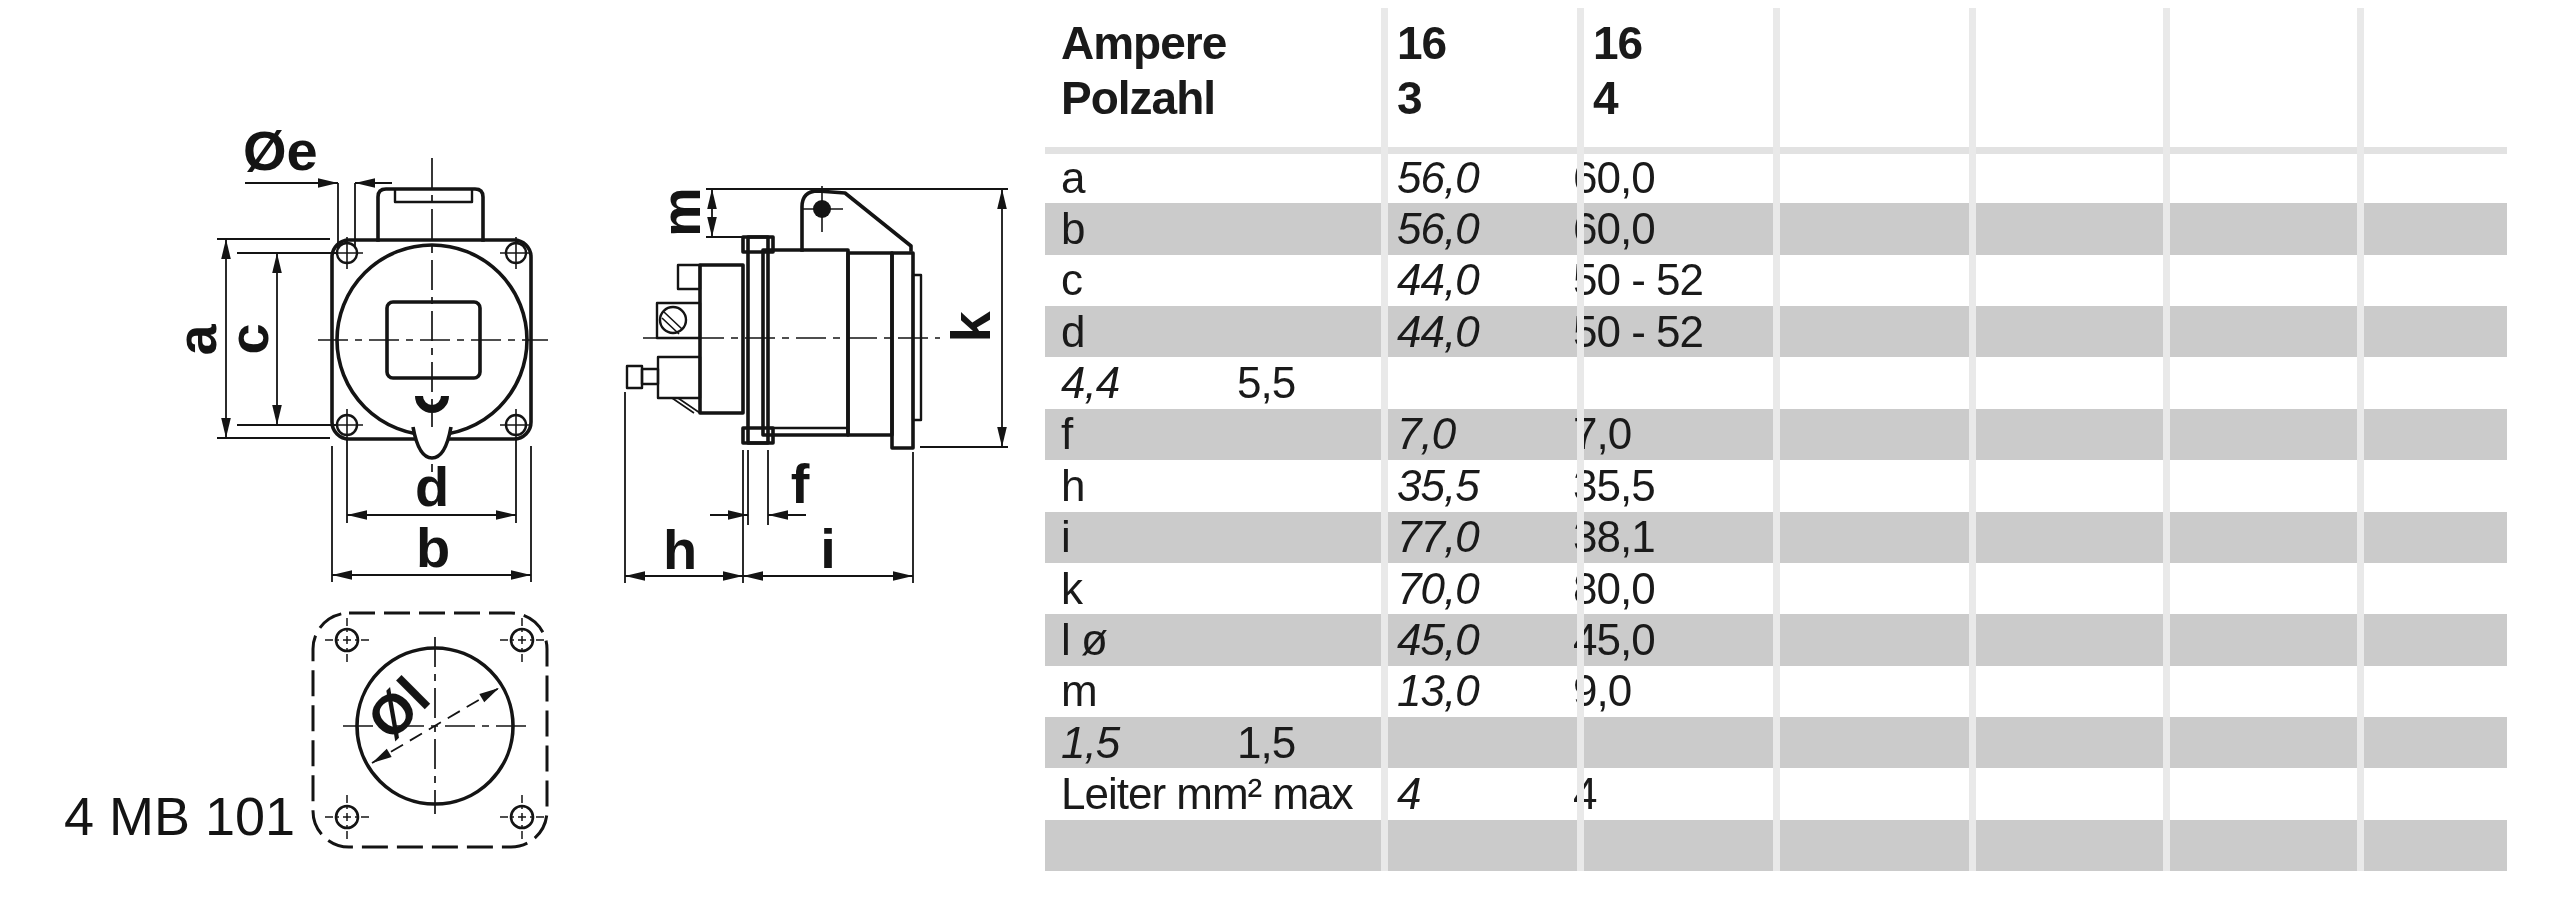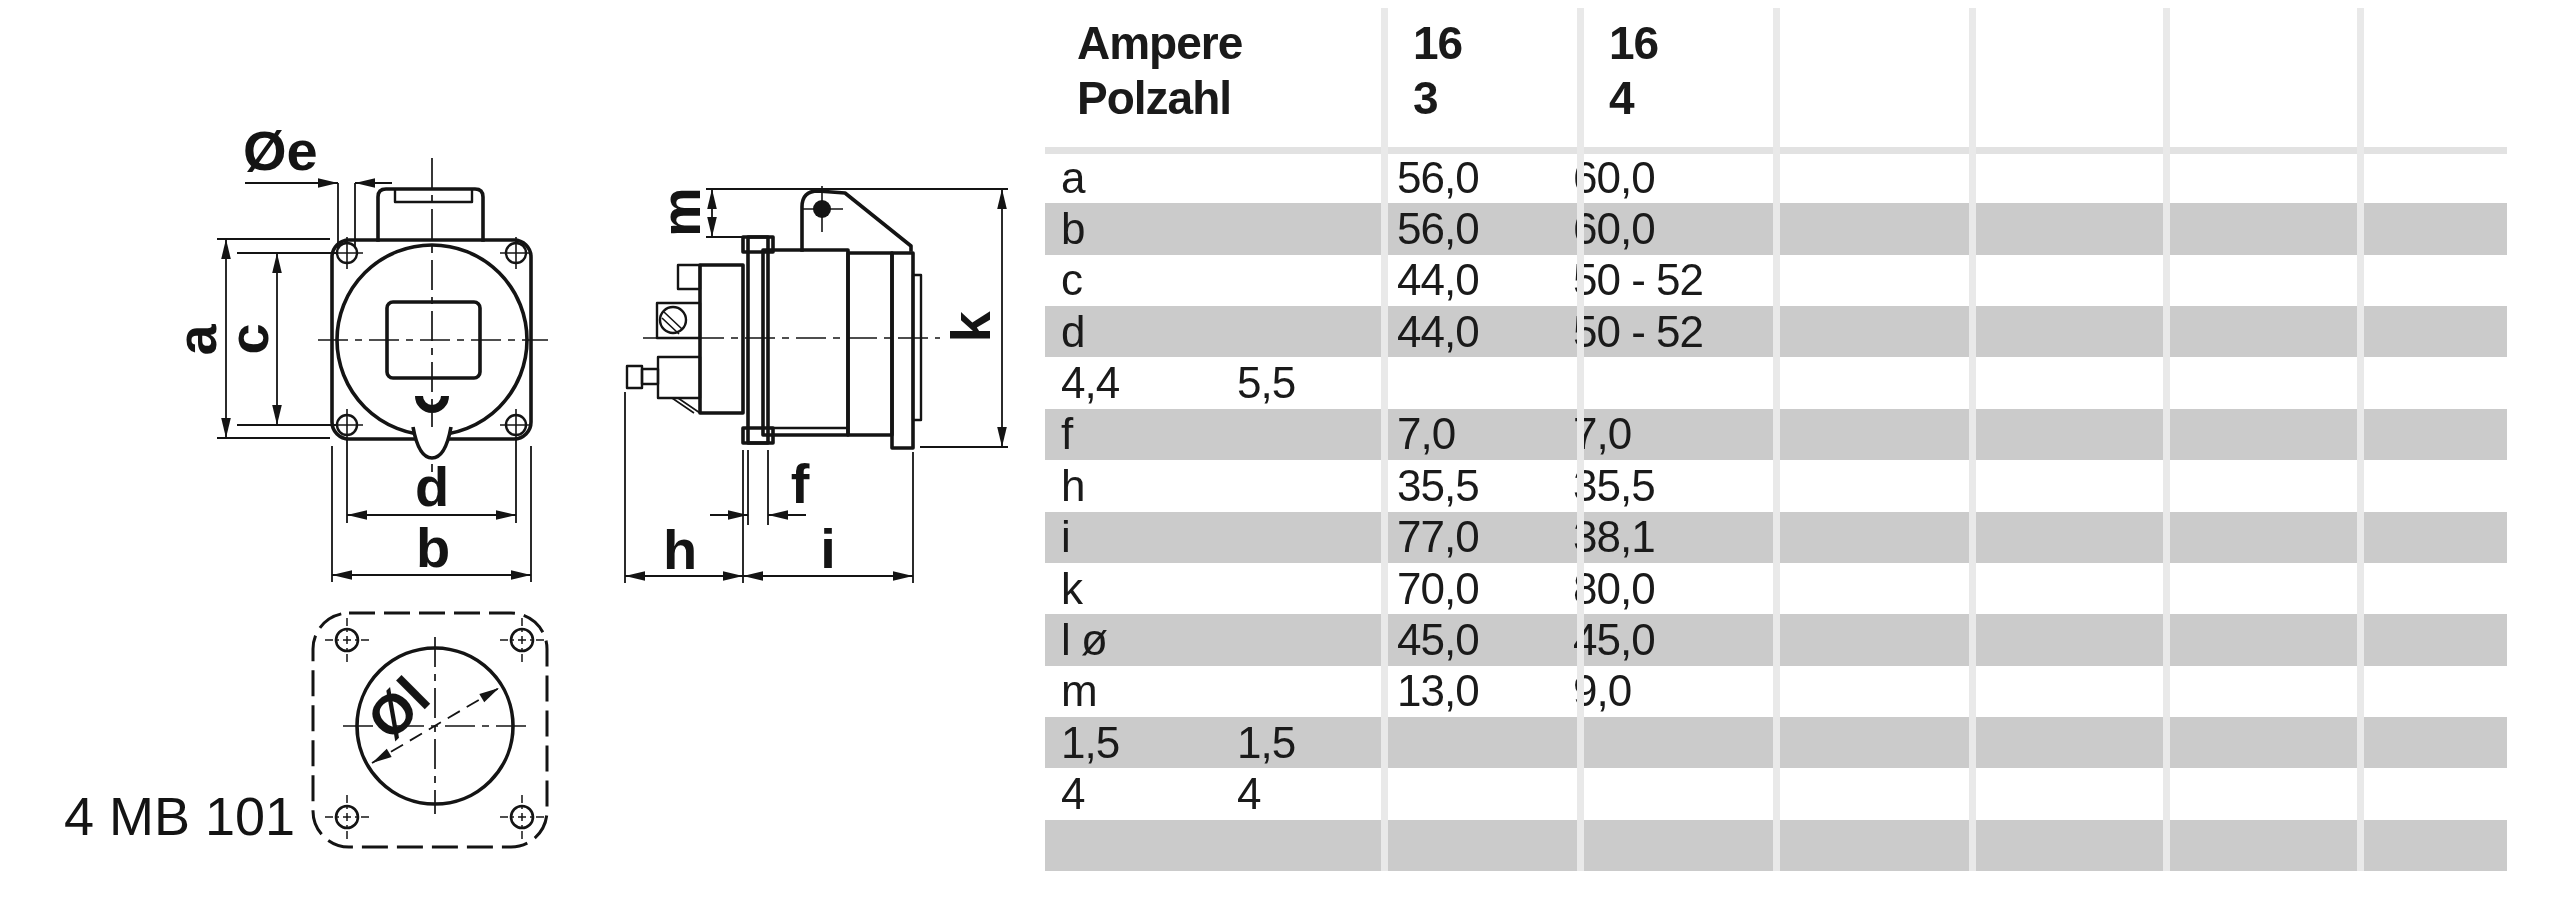--- a/index.html
+++ b/index.html
@@ -12,28 +12,28 @@
   .ext{fill:none;stroke:#141414;stroke-width:1.8;}
   .dim{fill:none;stroke:#141414;stroke-width:1.8;}
   .cl{fill:none;stroke:#141414;stroke-width:1.7;stroke-dasharray:30 7 7 7;}
   .hatch{fill:none;stroke:#141414;stroke-width:1.6;}
   .dimtxt{font-family:"Liberation Sans",sans-serif;font-weight:bold;font-size:56px;fill:#141414;}
   .codetxt{font-family:"Liberation Sans",sans-serif;font-weight:normal;font-size:54px;fill:#141414;letter-spacing:0px;}
   
   .spec-table{position:absolute;left:1045px;top:0;width:1462px;height:909px;letter-spacing:-1px;}
   .thead{position:absolute;top:16px;left:0;width:100%;font-weight:bold;font-size:46px;}
   .th{position:absolute;top:0;}
-  .th div{line-height:55px;height:55px;margin-left:16px;}
+  .th div{line-height:55px;height:55px;}
   .th.h0{left:16px;} .th.h1{left:352px;} .th.h2{left:548px;}
   .head-underline{position:absolute;top:147px;left:0;width:1462px;height:7px;background:#e2e2e2;z-index:4;}
   .tbody{position:absolute;top:152px;left:0;width:1462px;z-index:1;}
   .tr{display:flex;height:51.36px;align-items:center;font-size:44px;}
   .tr.shaded{background:#cbcbcb;}
   .td{box-sizing:border-box;padding-left:16px;white-space:nowrap;overflow:visible;}
-  .td.c0{width:336px;} .td.c1{width:176px;} .td.c2{width:200px;}
+  .td.c0{width:336px;} .td.c1{width:176px;font-style:italic;} .td.c2{width:200px;}
   .vsep{position:absolute;top:8px;height:863px;width:7px;background:#e9e9e9;z-index:5;}
   .vsep.s0{left:336px;} .vsep.s1{left:532px;} .vsep.s2{left:728px;}
   .vsep.s3{left:924px;} .vsep.s4{left:1118px;} .vsep.s5{left:1312px;}
 </style>
 </head>
 <body>
 
 <div class="stage">
 
   <svg class="drawing-svg" width="1045" height="909" viewBox="0 0 1045 909" xmlns="http://www.w3.org/2000/svg">
@@ -237,20 +237,21 @@
       <div class="tr">
         <div class="td c0">m</div>
         <div class="td c1">13,0</div>
         <div class="td c2">9,0</div>
       </div>
       <div class="tr shaded">
         <div class="td c1">1,5</div>
         <div class="td c2">1,5</div>
       </div>
       <div class="tr">
+        <div class="td c0">Leiter mm² max</div>
         <div class="td c1">4</div>
         <div class="td c2">4</div>
       </div>
       <div class="tr shaded">
         <div class="td c0"></div>
         <div class="td c1"></div>
         <div class="td c2"></div>
       </div>
     </div>
 

